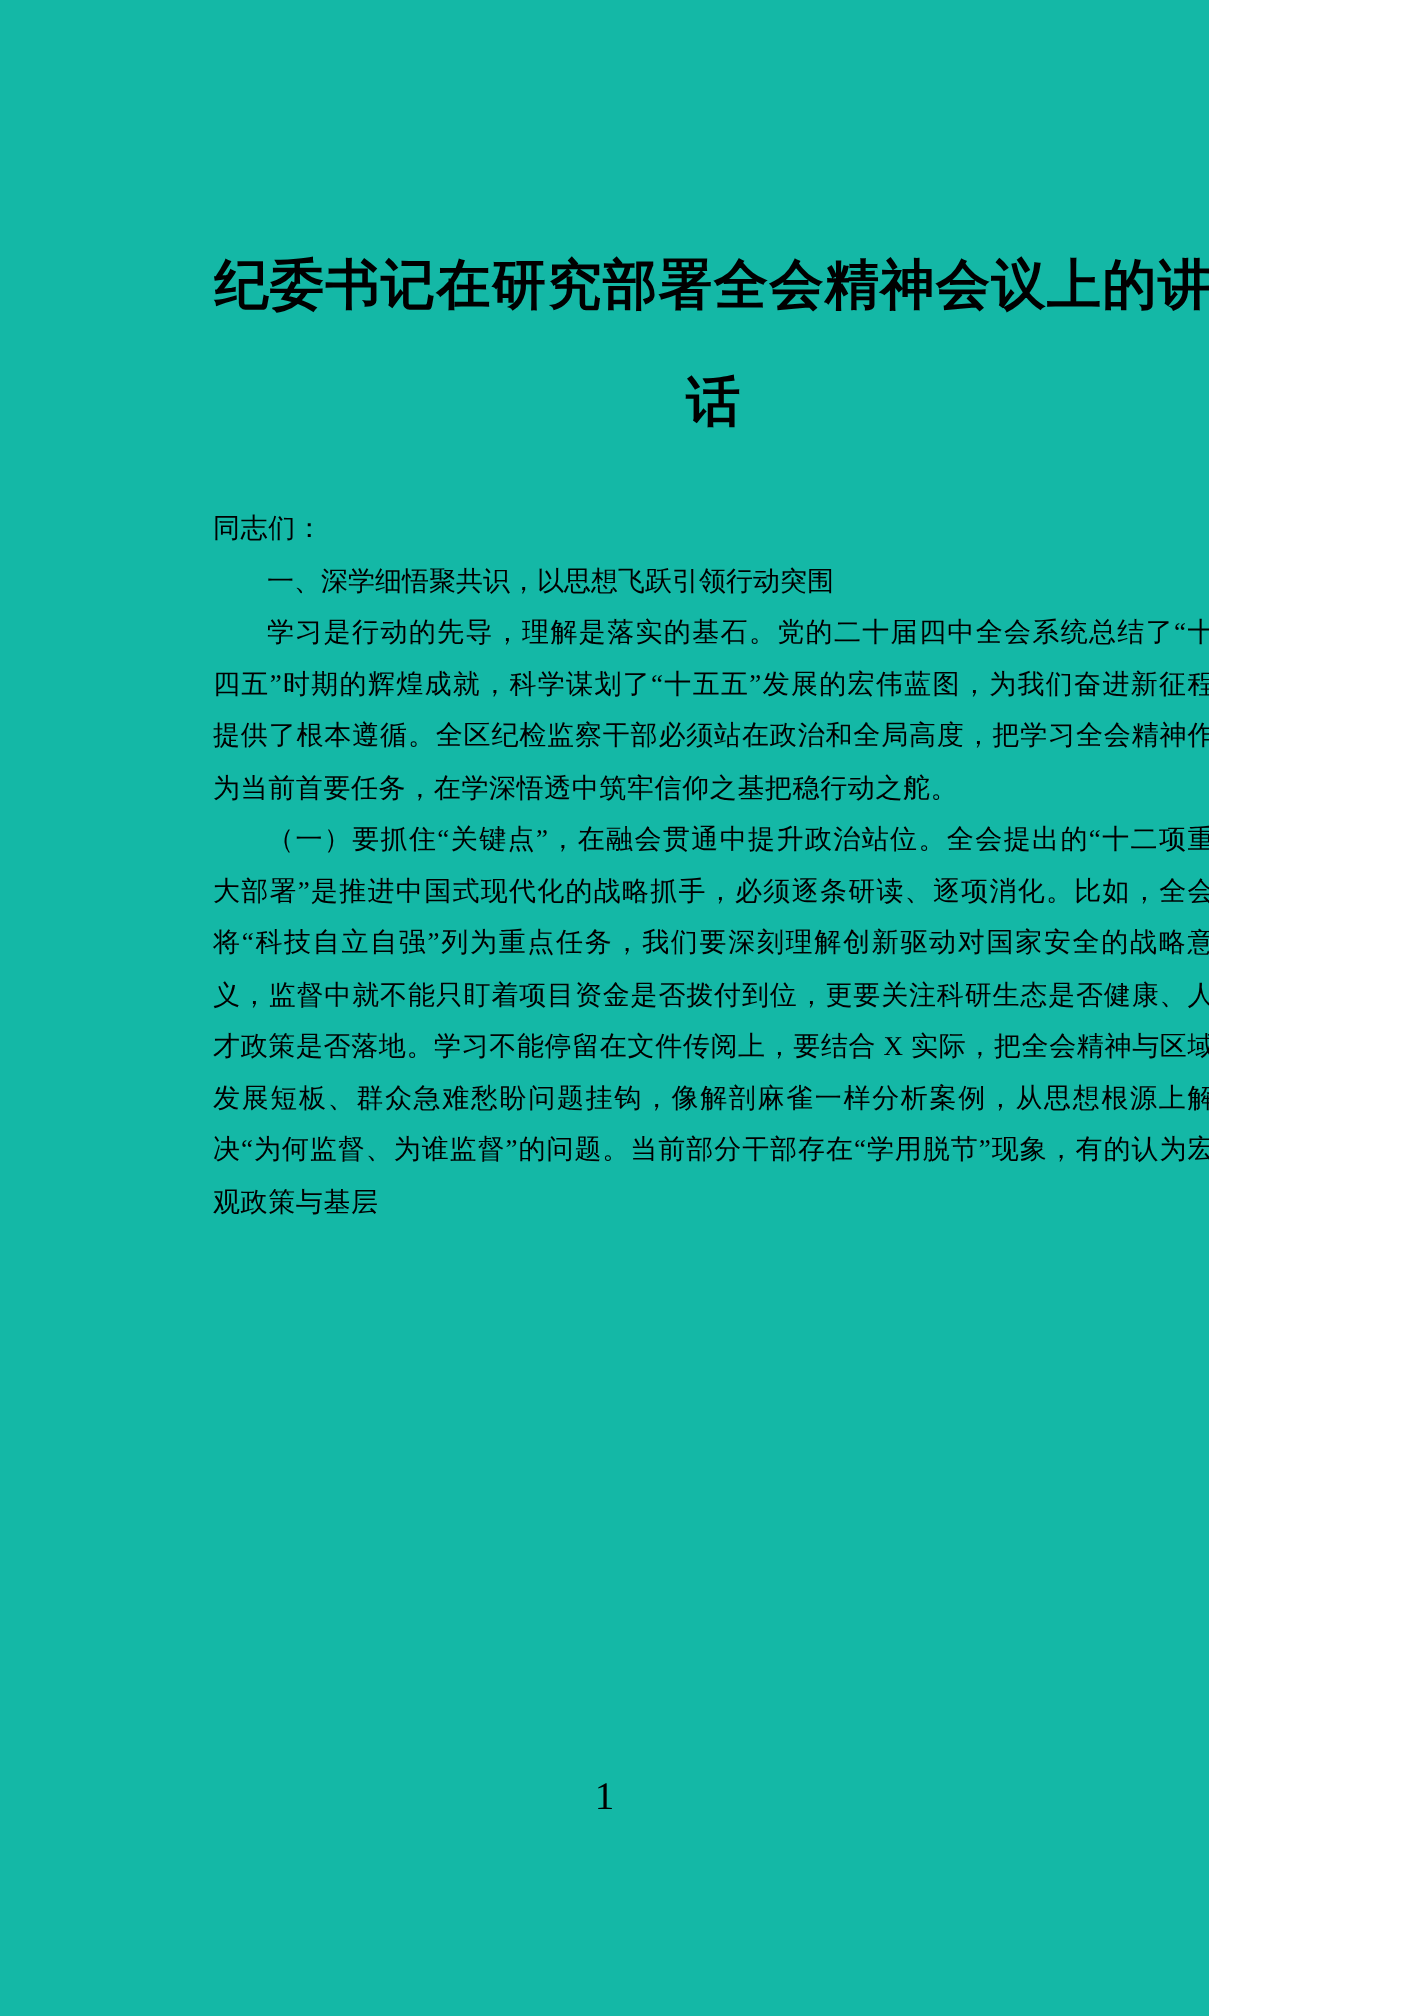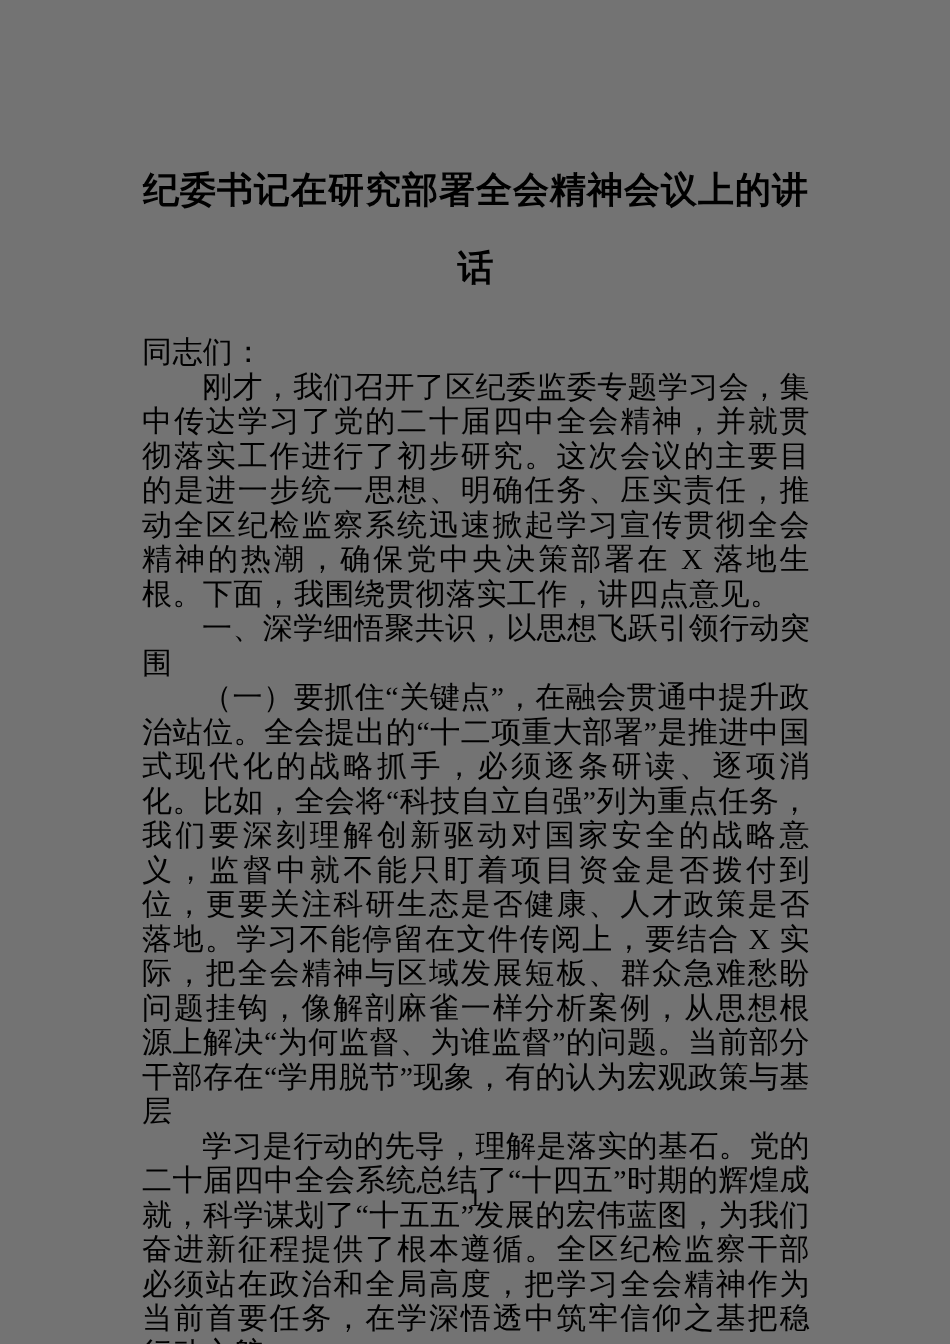--- a/index.html
+++ b/index.html
@@ -2,23 +2,23 @@
 <html><head>
 <meta charset="utf-8">
 <style>
   html, body {
     margin: 0;
     padding: 0;
     background: #ffffff;
   }
   .page {
     position: relative;
-    width: 950px;
+    width: 806px;
     height: 1344px;
-    background: #737373;
+    background: #14b8a6;
     color: #000000;
     overflow: hidden;
     font-family: "Liberation Serif", "DejaVu Serif", serif;
   }
   .content {
     position: absolute;
     left: 142px;
     top: 151px;
     width: 668px;
   }
@@ -26,21 +26,21 @@
     font-family: "Liberation Sans", "DejaVu Sans", sans-serif;
     font-weight: 700;
     font-size: 36px;
     line-height: 78px;
     letter-spacing: 1px;
     text-align: center;
     margin: 0 0 28px 0;
     color: #000000;
   }
   .para {
-    font-size: 30px;
+    font-size: 18px;
     line-height: 34.5px;
     letter-spacing: 0.4px;
     margin: 0;
     text-align: justify;
     text-indent: 2em;
     color: #000000;
     word-break: break-all;
   }
   .para.salutation {
     text-indent: 0;
@@ -64,23 +64,22 @@
 </style>
 </head>
 <body>
 
 <div class="page">
   <div class="content">
     <h1 class="doc-title">纪委书记在研究部署全会精神会议上的讲话</h1>
 
     <p class="para salutation">同志们：</p>
 
-    <p class="para">刚才，我们召开了区纪委监委专题学习会，集中传达学习了党的二十届四中全会精神，并就贯彻落实工作进行了初步研究。这次会议的主要目的是进一步统一思想、明确任务、压实责任，推动全区纪检监察系统迅速掀起学习宣传贯彻全会精神的热潮，确保党中央决策部署在 X 落地生根。下面，我围绕贯彻落实工作，讲四点意见。</p>
 
     <p class="para section-heading">一、深学细悟聚共识，以思想飞跃引领行动突围</p>
 
+    <p class="para">学习是行动的先导，理解是落实的基石。党的二十届四中全会系统总结了“十四五”时期的辉煌成就，科学谋划了“十五五”发展的宏伟蓝图，为我们奋进新征程提供了根本遵循。全区纪检监察干部必须站在政治和全局高度，把学习全会精神作为当前首要任务，在学深悟透中筑牢信仰之基把稳行动之舵。</p>
+
     <p class="para">（一）要抓住“关键点”，在融会贯通中提升政治站位。全会提出的“十二项重大部署”是推进中国式现代化的战略抓手，必须逐条研读、逐项消化。比如，全会将“科技自立自强”列为重点任务，我们要深刻理解创新驱动对国家安全的战略意义，监督中就不能只盯着项目资金是否拨付到位，更要关注科研生态是否健康、人才政策是否落地。学习不能停留在文件传阅上，要结合 X 实际，把全会精神与区域发展短板、群众急难愁盼问题挂钩，像解剖麻雀一样分析案例，从思想根源上解决“为何监督、为谁监督”的问题。当前部分干部存在“学用脱节”现象，有的认为宏观政策与基层</p>
-
-    <p class="para">学习是行动的先导，理解是落实的基石。党的二十届四中全会系统总结了“十四五”时期的辉煌成就，科学谋划了“十五五”发展的宏伟蓝图，为我们奋进新征程提供了根本遵循。全区纪检监察干部必须站在政治和全局高度，把学习全会精神作为当前首要任务，在学深悟透中筑牢信仰之基把稳行动之舵。</p>
   </div>
 
   <div class="page-number">1</div>
 </div>
 
 </body></html>

